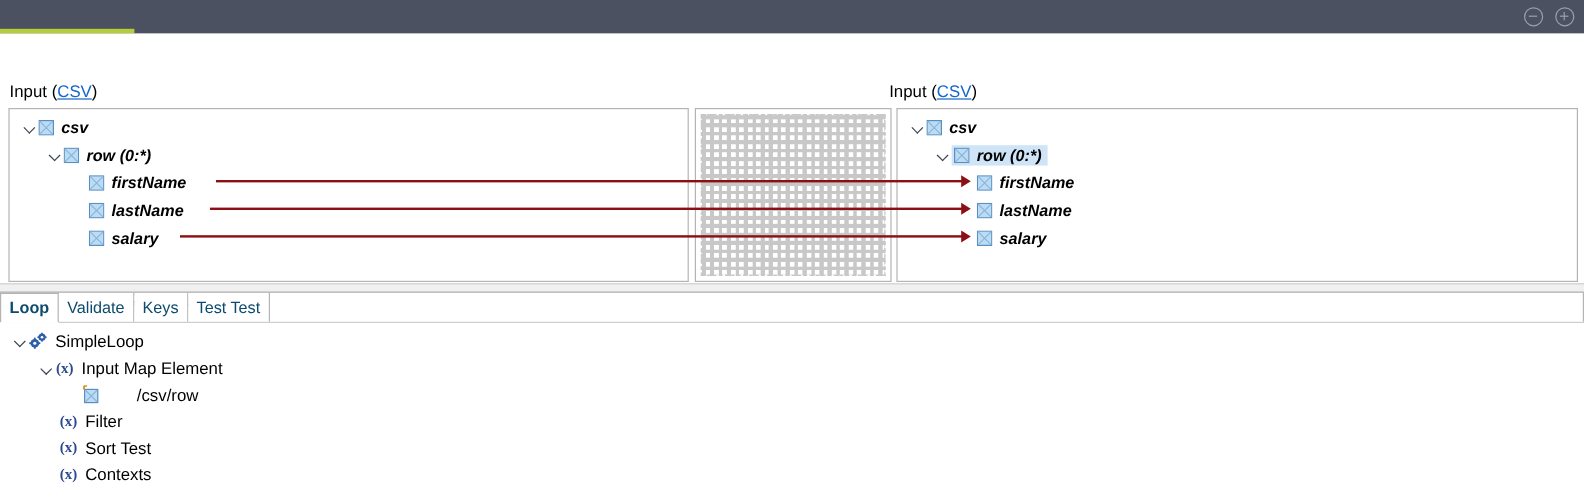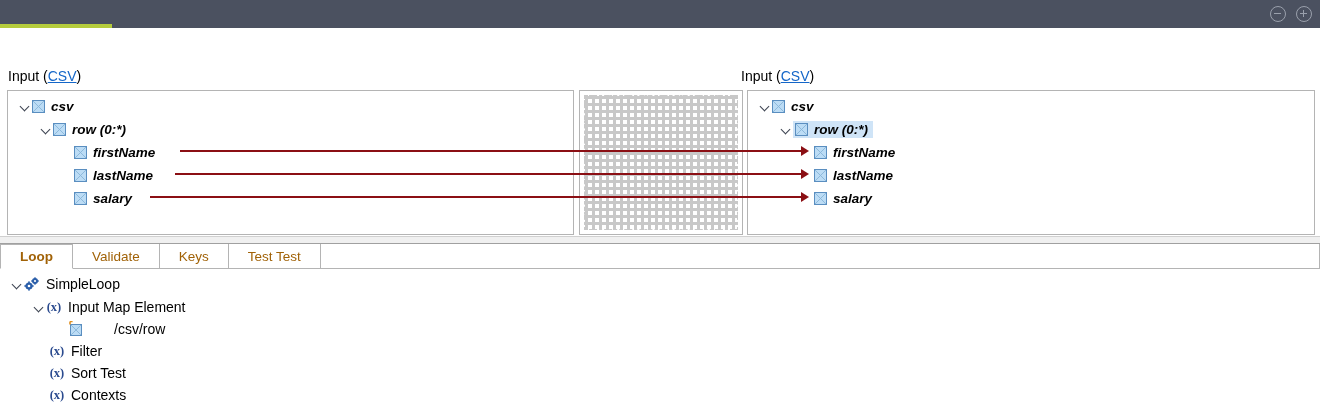--- a/index.html
+++ b/index.html
@@ -233,23 +233,23 @@
     top: 244px;
     width: 1320px;
     height: 24px;
     display: flex;
     align-items: stretch;
     border-bottom: 1px solid #b4b4b4;
   }
   .btab {
     display: flex;
     align-items: center;
-    padding: 0 19px;
+    padding: 0 7px;
     font-size: 13.5px;
-    color: #a16207;
+    color: #0c4a6e;
     border-right: 1px solid #b4b4b4;
     cursor: pointer;
     background: #ffffff;
   }
   .btab.active {
     font-weight: bold;
     border-top: 1px solid #b4b4b4;
     border-left: 1px solid #b4b4b4;
     border-bottom: 1px solid #ffffff;
     position: relative;

